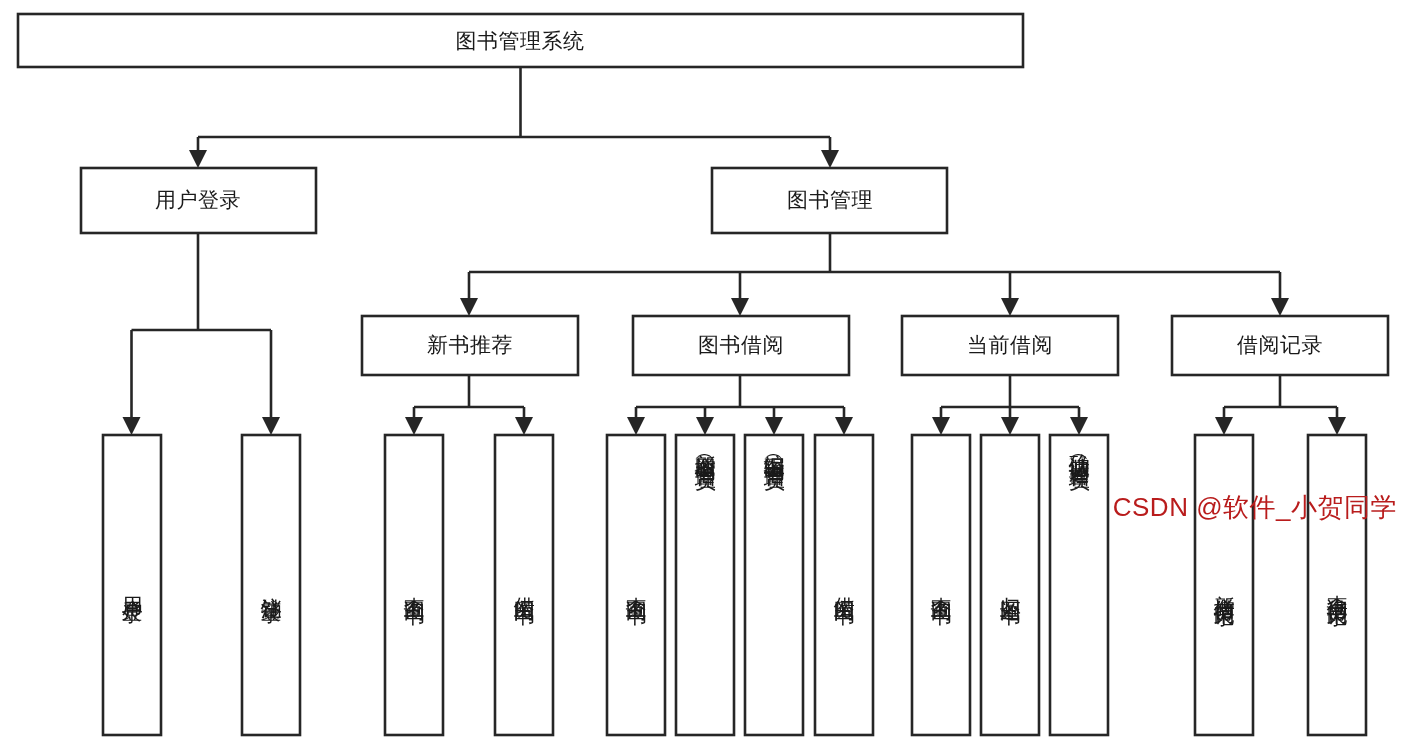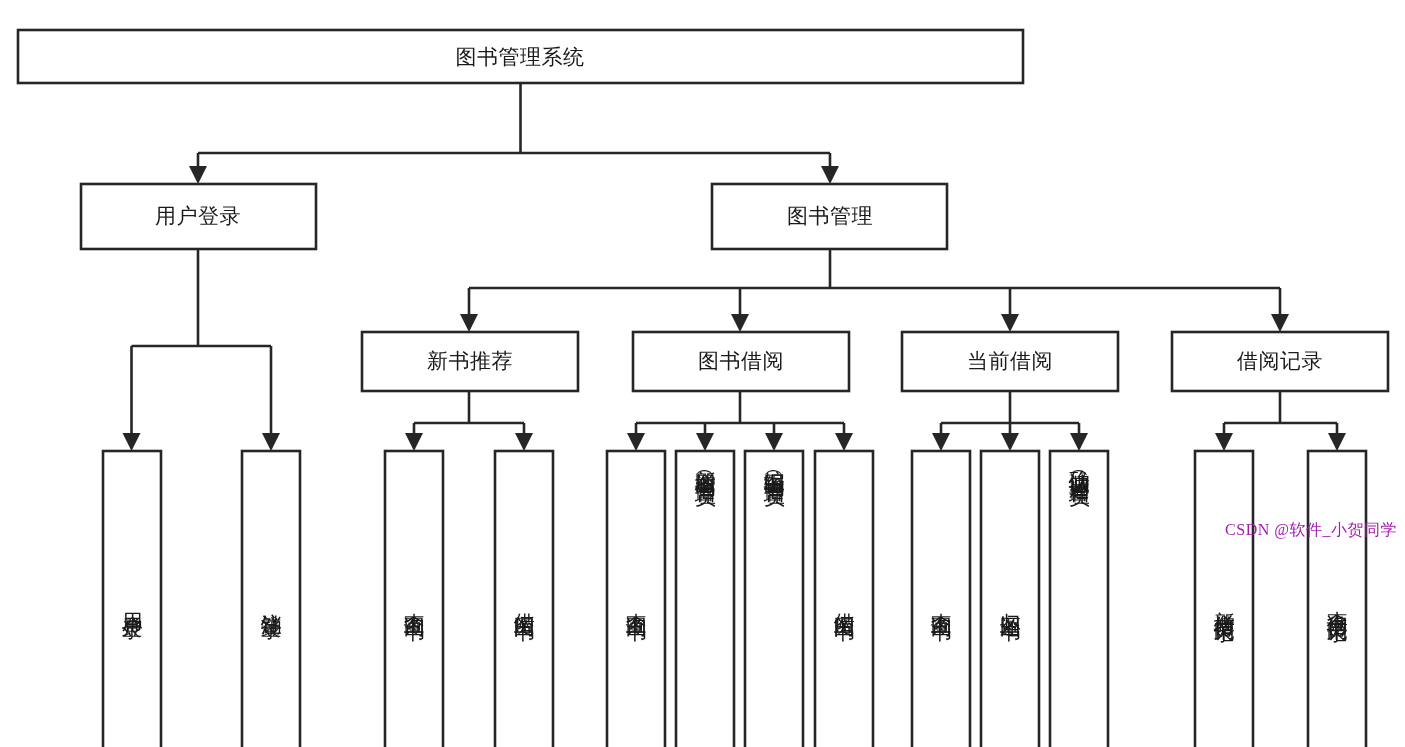--- a/index.html
+++ b/index.html
@@ -10,21 +10,21 @@
   body {
     width: 1405px;
     height: 747px;
     font-family: "DejaVu Sans", "Liberation Sans", sans-serif;
     overflow: hidden;
     position: relative;
   }
   #diagram-root {
     position: absolute;
     left: 0;
-    top: 16px;
+    top: 0;
     width: 1405px;
     height: 530px;
   }
   svg.flow {
     display: block;
     width: 1405px;
     height: 747px;
   }
   .node-box {
     fill: #ffffff;
@@ -68,23 +68,23 @@
     line-height: 1.06;
     color: #1a1a1a;
     letter-spacing: 2.5px;
     white-space: nowrap;
     text-align: center;
   }
   .watermark {
     position: absolute;
     right: 8px;
     bottom: 5px;
-    font-family: Liberation Serif, serif;
-    font-size: 16px;
-    color: #a21caf;
+    font-family: Liberation Sans, sans-serif;
+    font-size: 26px;
+    color: #b91c1c;
     letter-spacing: 0.5px;
     white-space: nowrap;
   }
 </style>
 </head>
 <body>
 
 <div id="diagram-root">
 
   <svg class="flow" viewBox="0 0 1405 747">

